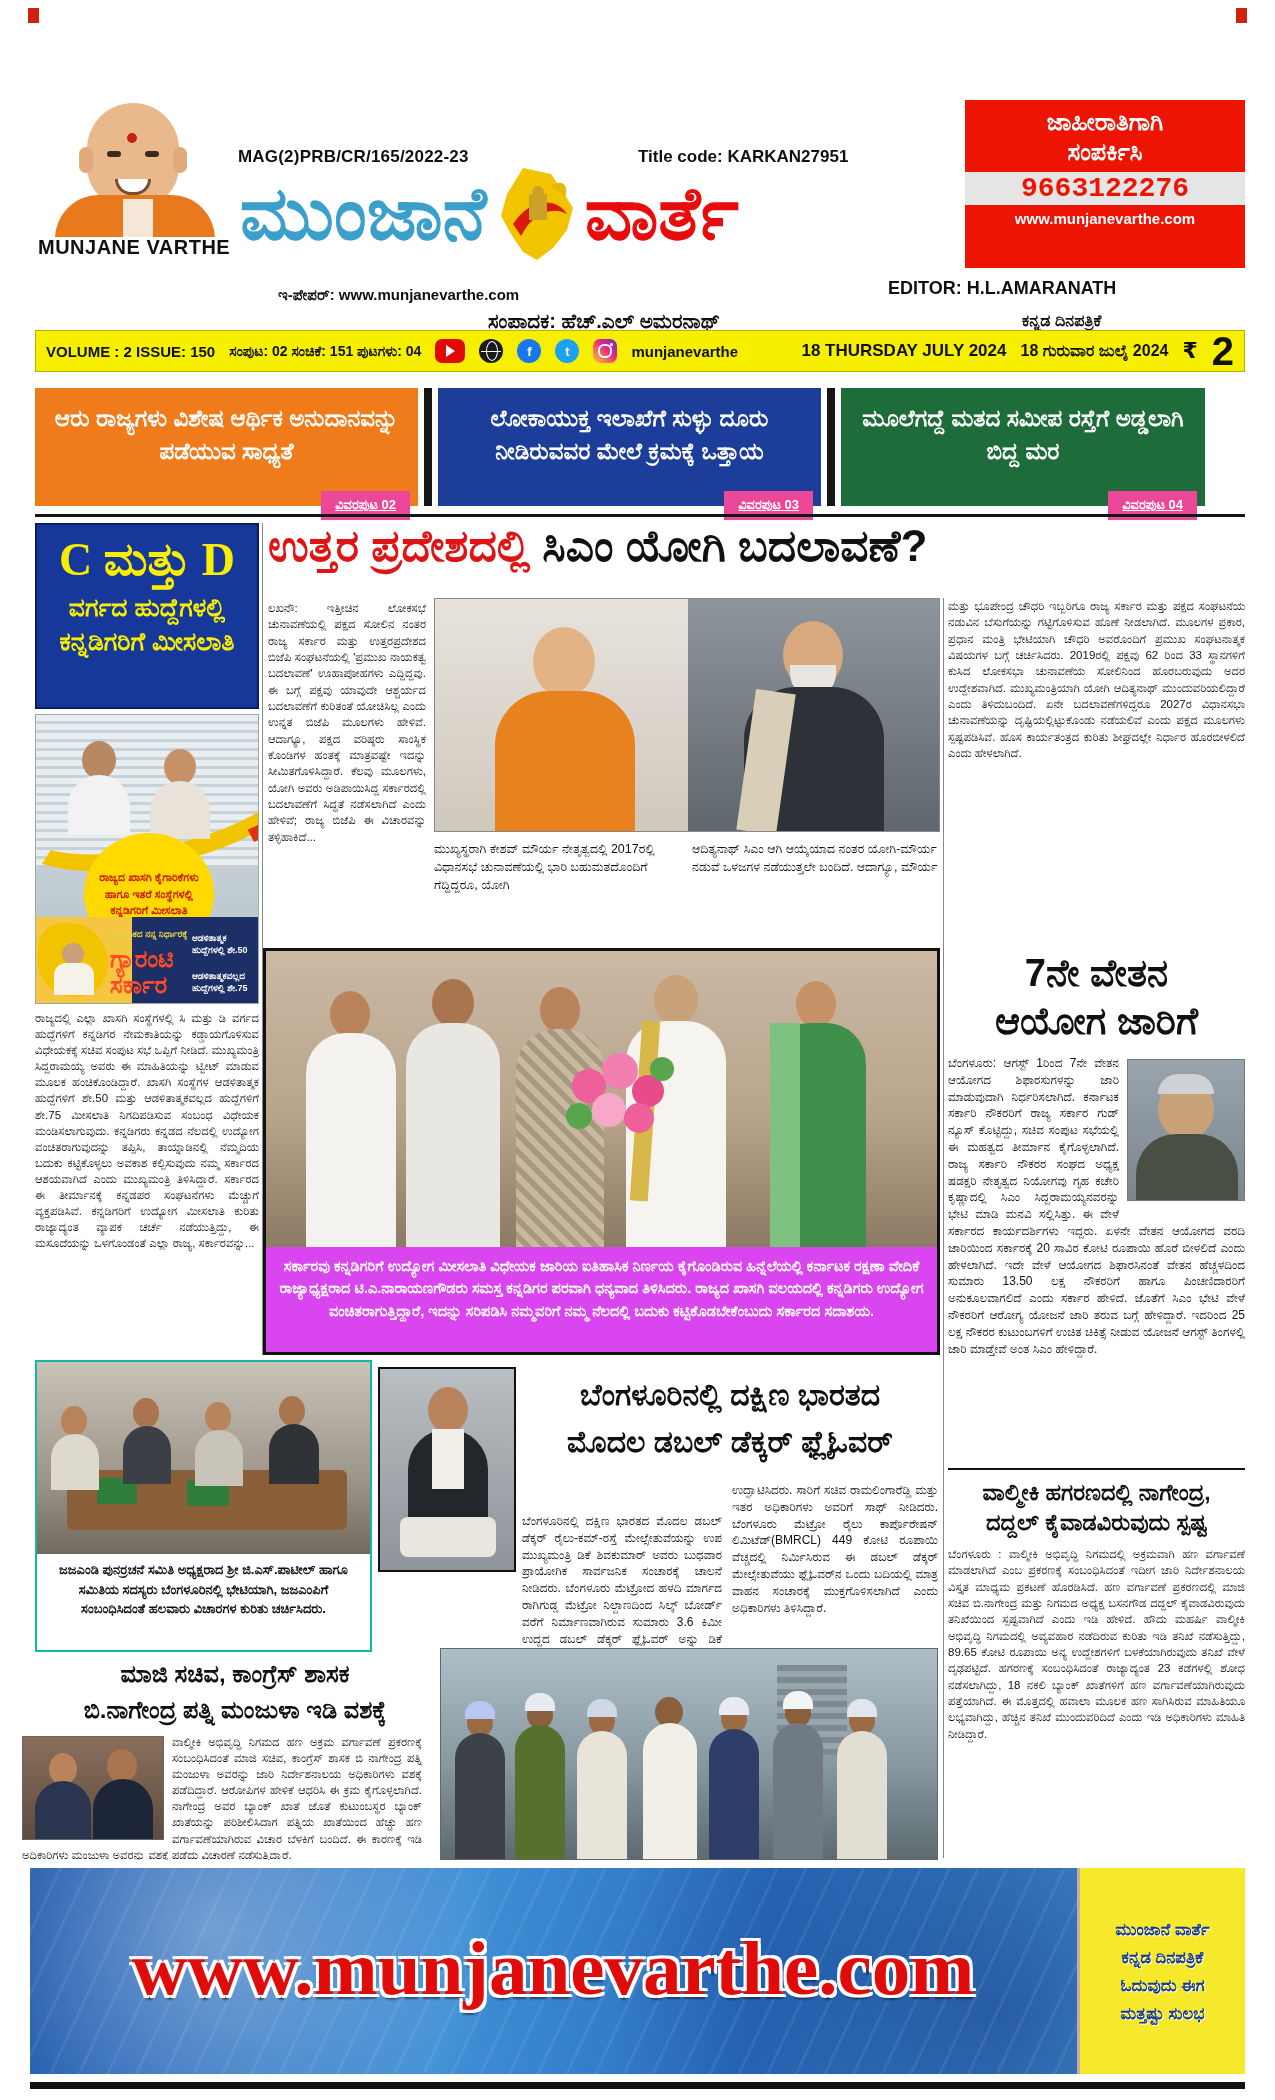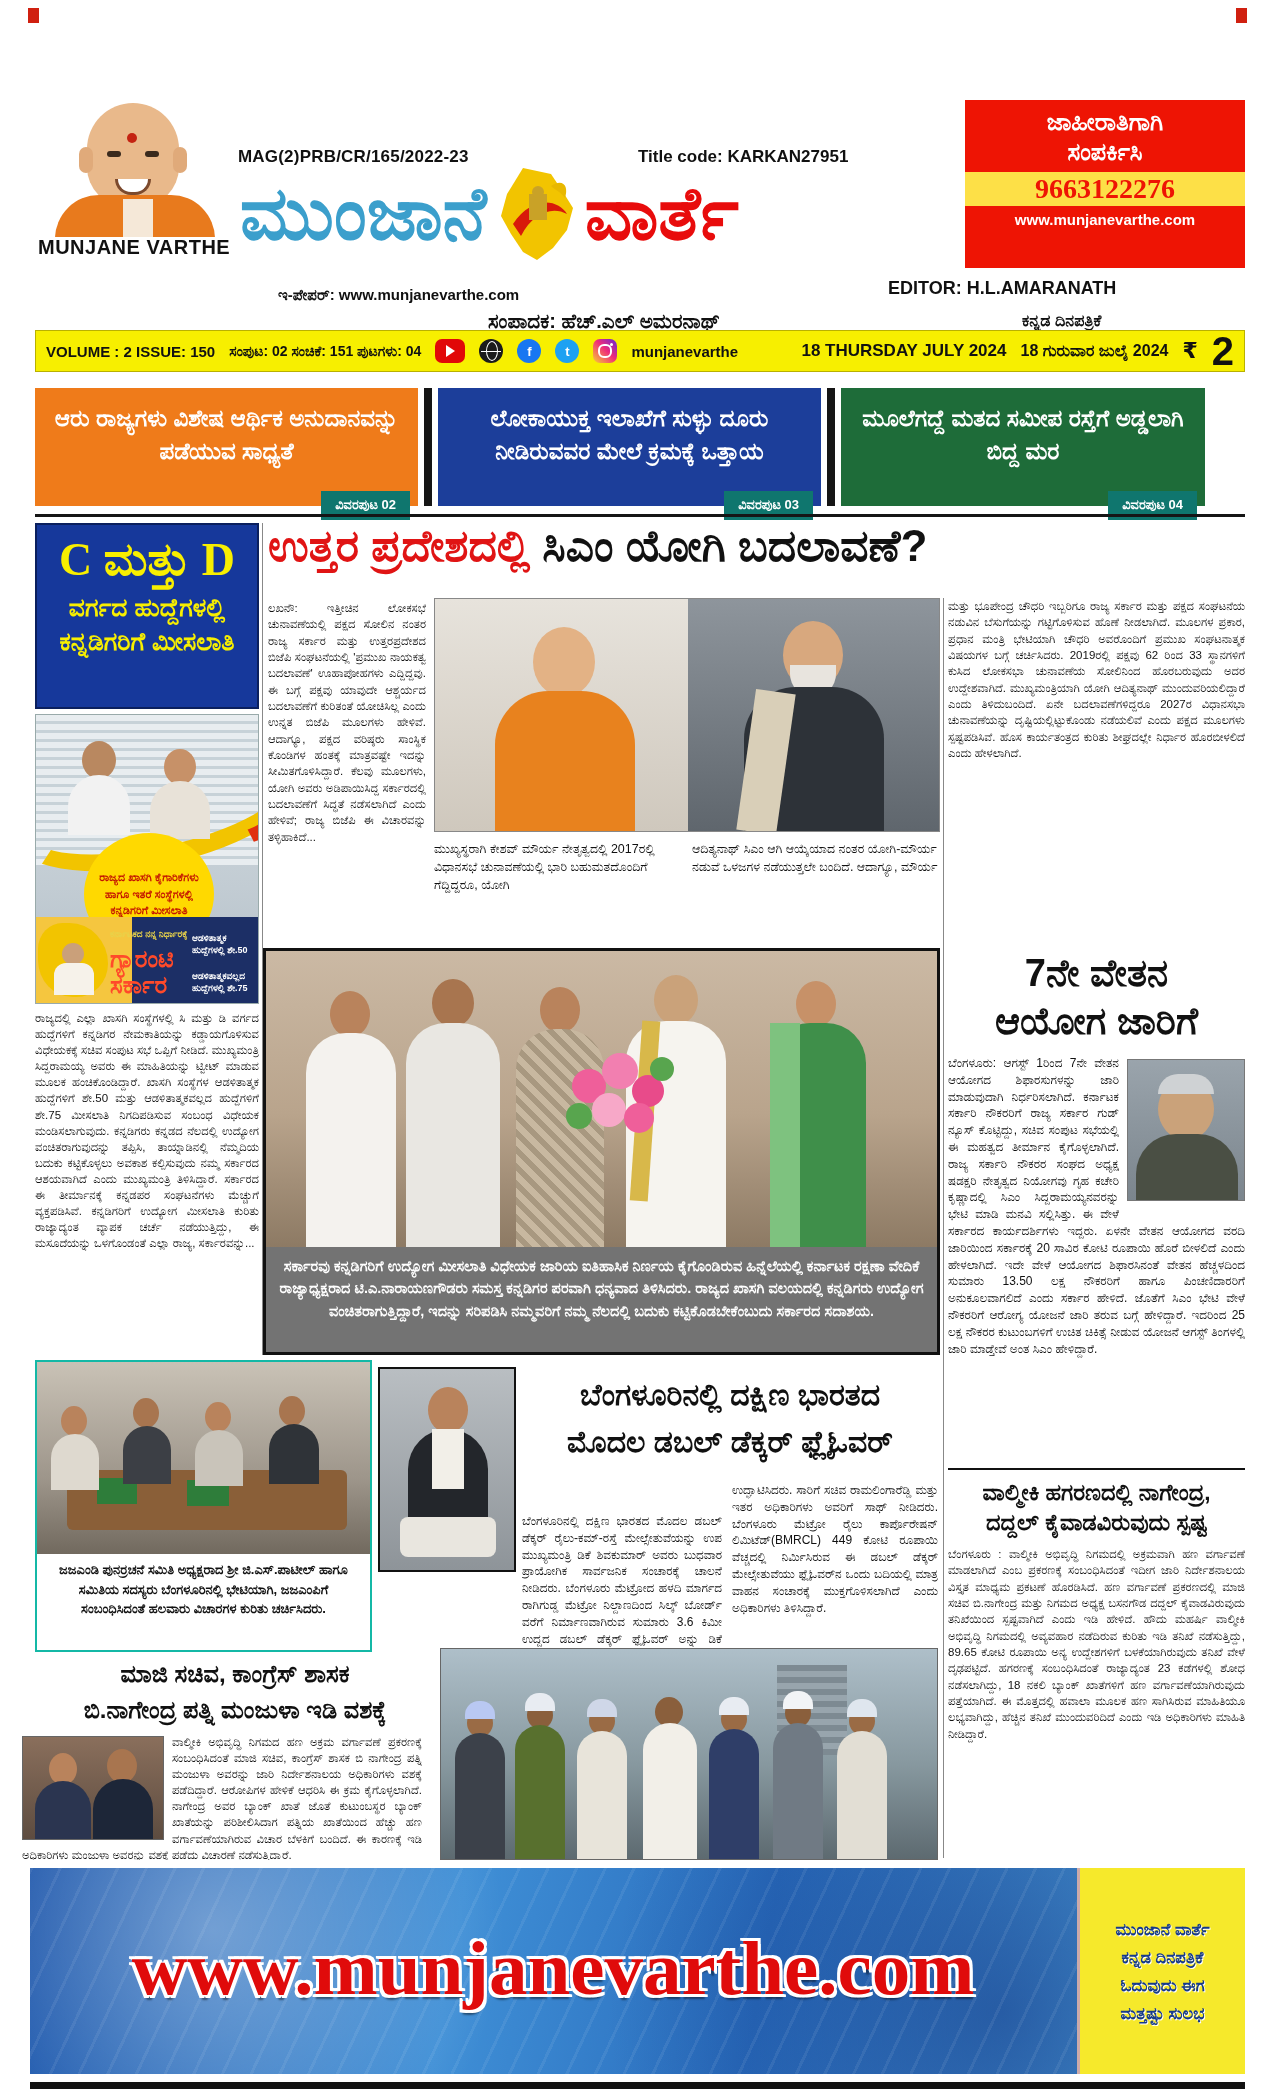--- a/index.html
+++ b/index.html
@@ -26,21 +26,21 @@
   .kn-title .t2{font-size:74px;font-weight:bold;color:#e80c0c;line-height:1;}
   .map-icon{width:86px;height:100px;position:relative;flex:0 0 auto;}
   .brand-en{left:38px;top:236px;font-size:20px;font-weight:bold;letter-spacing:.5px;}
   .epaper{left:278px;top:286px;font-size:15px;font-weight:bold;}
   .editor-en{left:888px;top:278px;font-size:18px;font-weight:bold;}
   .editor-kn{left:488px;top:310px;font-size:20px;font-weight:bold;}
   .daily-kn{left:1022px;top:312px;font-size:16px;font-weight:bold;}
   .ad-box{left:965px;top:100px;width:280px;height:168px;background:#ee1404;color:#fff;text-align:center;}
   .ad-box .l1{font-size:24px;font-weight:bold;padding-top:8px;}
   .ad-box .l2{font-size:24px;font-weight:bold;padding-top:2px;}
-  .ad-box .phone{margin-top:6px;background:#fde047;color:#ee1404;font-size:28px;font-weight:bold;font-family:Liberation Serif, serif;padding:1px 0;}
+  .ad-box .phone{margin-top:6px;background:#e5e5e5;color:#ee1404;font-size:28px;font-weight:bold;font-family:Liberation Mono, monospace;padding:1px 0;}
   .ad-box .url{font-size:15px;font-weight:bold;padding-top:5px;}
 
   
   .infobar{left:35px;top:330px;width:1210px;height:42px;background:#f7ef00;border:1px solid #b9b100;
            display:flex;align-items:center;gap:14px;padding:0 10px;font-weight:bold;}
   .infobar .en{font-size:15px;}
   .infobar .kn{font-size:14px;}
   .icon{width:24px;height:24px;border-radius:50%;display:inline-flex;align-items:center;justify-content:center;color:#fff;font-size:13px;font-weight:bold;flex:0 0 auto;}
   .ic-yt{width:30px;border-radius:7px;background:#e10808;position:relative;}
   .ic-yt::after{content:"";border-left:9px solid #fff;border-top:6px solid transparent;border-bottom:6px solid transparent;}
@@ -50,21 +50,21 @@
   .ic-fb{background:#1877f2;}
   .ic-tw{background:#1da1f2;}
   .ic-ig{background:linear-gradient(45deg,#f9ce34,#ee2a7b 55%,#6228d7);position:relative;border-radius:7px;}
   .ic-ig::before{content:"";position:absolute;inset:5px;border:2px solid #fff;border-radius:6px;}
   .ic-ig::after{content:"";position:absolute;right:4px;top:4px;width:3px;height:3px;background:#fff;border-radius:50%;}
   .price-rs{font-size:22px;}
   .price-num{font-size:40px;font-weight:900;line-height:1;}
 
   
   .teaser{top:388px;height:118px;color:#fff;padding:14px 14px 8px;text-align:center;font-size:23px;font-weight:bold;line-height:1.45;}
-  .teaser .tag{position:absolute;right:8px;bottom:-14px;background:#0f766e;color:#fff;font-size:13px;font-weight:bold;padding:5px 14px;}
+  .teaser .tag{position:absolute;right:8px;bottom:-14px;background:#ec4899;color:#fff;font-size:13px;font-weight:bold;padding:5px 14px;text-decoration:underline;}
   .tsep{top:388px;width:8px;height:118px;background:#151515;}
   .rule{background:#151515;}
 
   
   .cd-box{left:35px;top:523px;width:224px;height:186px;background:#16389b;border:2px solid #0a1f5e;color:#f8ef00;text-align:center;}
   .cd-box .c1{font-size:46px;font-weight:900;padding-top:8px;font-family:"Liberation Serif",serif;}
   .cd-box .c2{font-size:25px;font-weight:bold;padding-top:6px;}
   .cd-box .c3{font-size:25px;font-weight:bold;padding-top:4px;}
   .cd-ad{left:35px;top:714px;width:224px;height:290px;background:linear-gradient(180deg,#d5dde2,#c2ccd3 60%,#b2bec7);overflow:hidden;border:1px solid #9aa;}
   .blinds{position:absolute;left:0;top:0;right:0;height:150px;background:repeating-linear-gradient(180deg,#e8edf0 0 6px,#c7d2d8 6px 9px);}
@@ -93,21 +93,21 @@
 
   .person{position:absolute;}
   .p-head{position:absolute;border-radius:50%;}
   .p-torso{position:absolute;border-radius:40px 40px 0 0;}
 
   
   .bq{left:263px;top:948px;width:677px;height:407px;border:3px solid #111;background:#fff;}
   .bq-photo{position:absolute;left:0;top:0;right:0;height:296px;background:linear-gradient(180deg,#cbb9a4,#b9a48c 55%,#8d7a64);overflow:hidden;}
   .flowers{position:absolute;left:300px;top:96px;width:110px;height:90px;}
   .flowers i{position:absolute;border-radius:50%;}
-  .bq-cap{position:absolute;left:0;bottom:0;right:0;height:105px;background:#737373;color:#fff;
+  .bq-cap{position:absolute;left:0;bottom:0;right:0;height:105px;background:#d946ef;color:#fff;
           font-size:14.5px;font-weight:bold;text-align:center;line-height:1.55;padding:8px 12px;}
 
   
   .pay-h{left:948px;top:950px;width:297px;text-align:center;font-size:38px;font-weight:900;line-height:1.25;}
   .pay-body{left:948px;top:1055px;width:297px;height:408px;font-size:12px;line-height:1.4;overflow:hidden;}
   .pay-img{float:right;width:118px;height:142px;margin:4px 0 6px 8px;border:1px solid #777;
            background:linear-gradient(180deg,#9aa4ac,#7b858d);position:relative;overflow:hidden;}
   .vdiv{left:948px;top:1468px;width:297px;height:2px;background:#111;}
   .val-h{left:948px;top:1478px;width:297px;text-align:center;font-size:22.5px;font-weight:900;line-height:1.35;}
   .val-body{left:948px;top:1546px;width:297px;height:312px;font-size:11.5px;line-height:1.42;overflow:hidden;}

